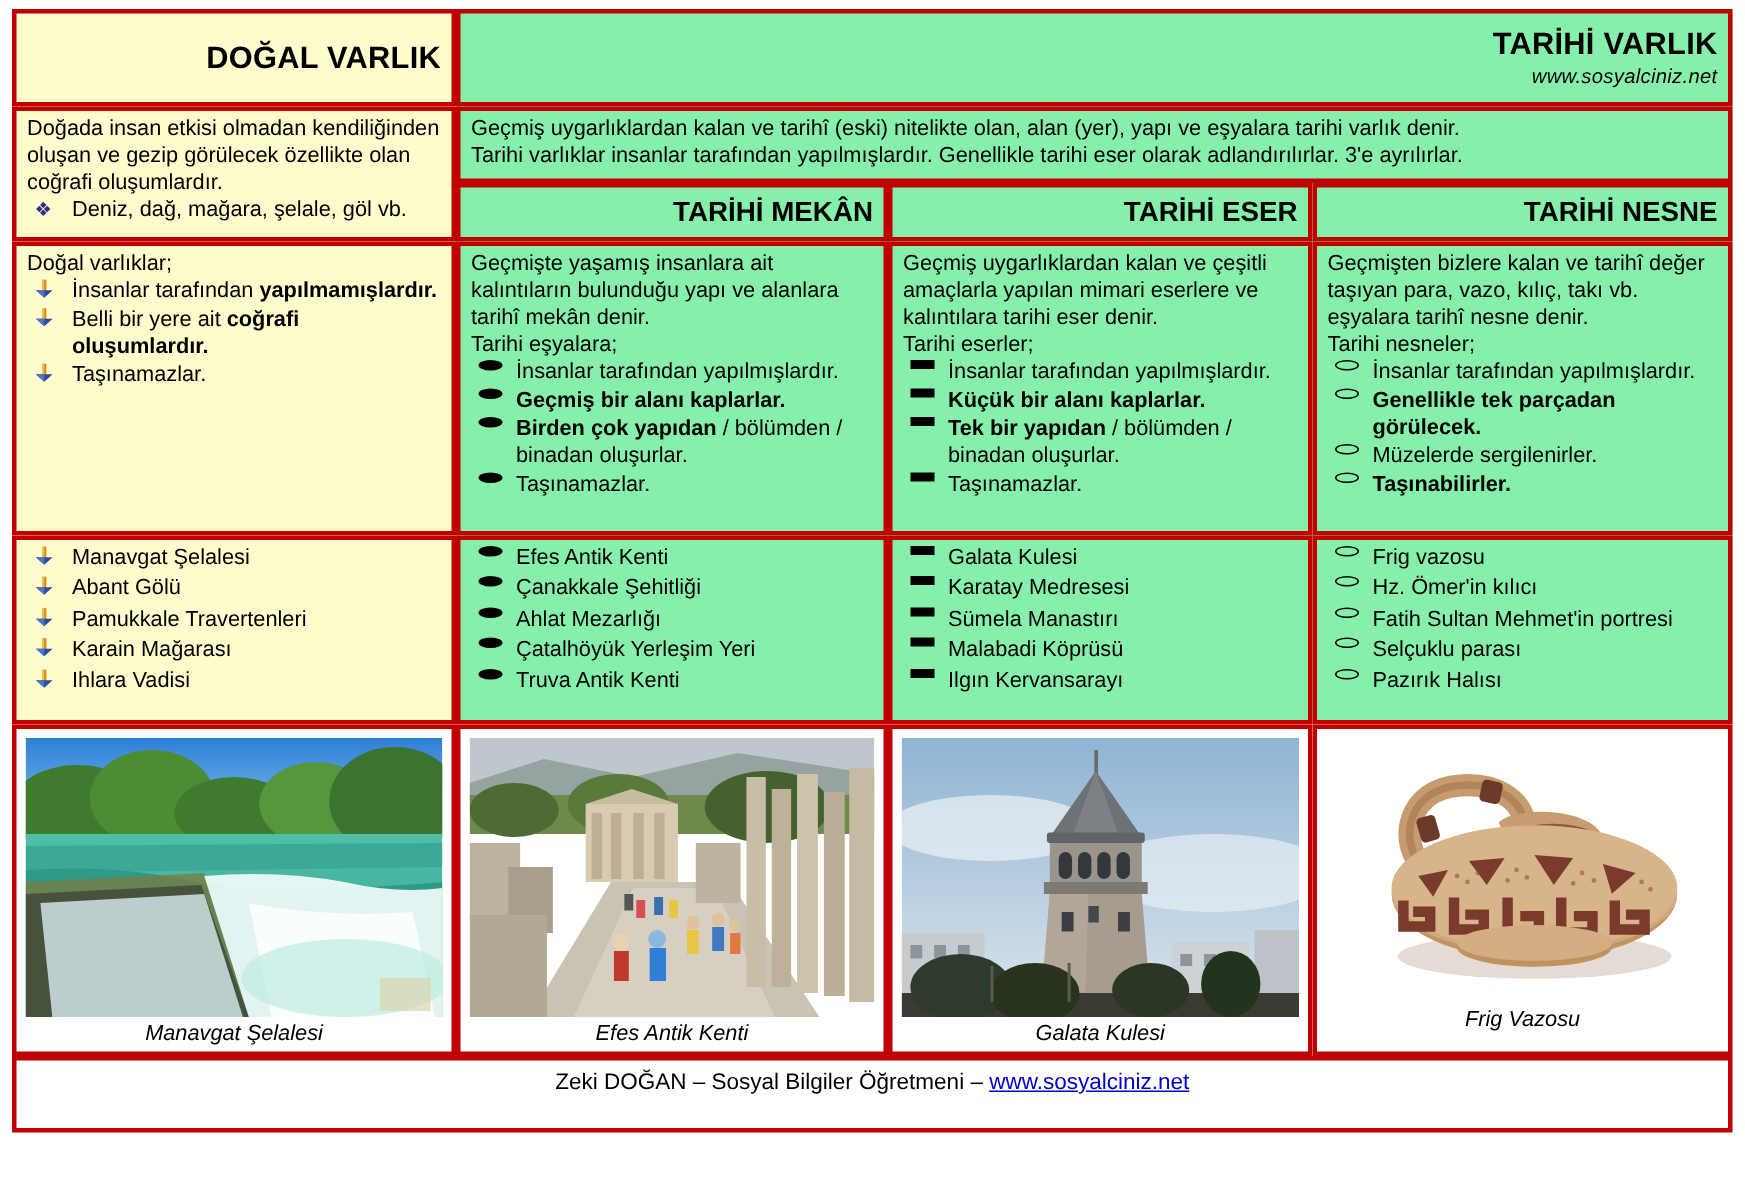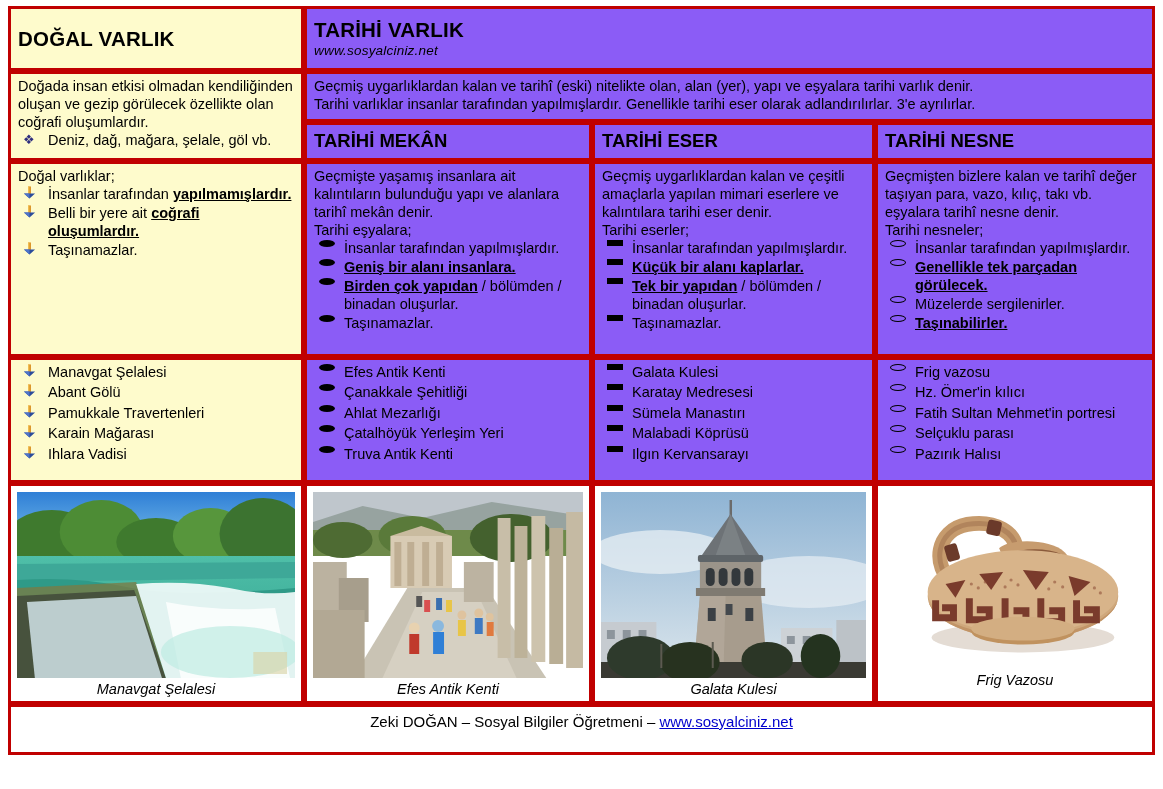--- a/index.html
+++ b/index.html
@@ -31,26 +31,26 @@
   td {
     border: 3px solid #C00000;
     vertical-align: top;
     padding: 4px 7px 5px 7px;
     font-size: 14.5px;
     line-height: 1.24;
   }
 
   
   .bg-yellow { background: #FEFBCC; }
-  .bg-blue   { background: #8b5cf6; margin-top: 41px; }
+  .bg-blue   { background: #86efac; margin-top: 41px; }
   .bg-white  { background: #FFFFFF; }
 
   
   .hdr {
-    text-align: left;
+    text-align: right;
     font-weight: bold;
     font-size: 20px;
     padding-top: 8px;
     padding-bottom: 8px;
     vertical-align: middle;
   }
   .hdr-main { font-size: 20.5px; letter-spacing: .2px; }
   .hdr-sub  { font-size: 18.5px; padding-top: 5px; padding-bottom: 5px; }
   .site-line {
     display: block;
@@ -111,21 +111,21 @@
   .b-circle {
     left: 7px;
     top: 5px;
     width: 7px; height: 7px;
     border: 1.3px solid #000;
     border-radius: 50%;
     background: transparent;
   }
   .lead { margin: 0 0 0 0; }
 
-  b, .bold { font-weight: bold; text-decoration: underline; }
+  b, .bold { font-weight: bold; }
 
   
   .examples ul.bl > li { margin-bottom: 2.5px; }
 
   
   .pic-cell {
     padding: 6px 6px 2px 6px;
     text-align: center;
     vertical-align: top;
   }
@@ -239,21 +239,21 @@
                     <path d="M1 8 L7 8 L7 13.5 Z" fill="#4E74C9"></path>
                   </svg>
                 </span><span>Taşınamazlar.</span></li>
             </ul>
       </td>
       <td class="bg-blue">
         <p class="lead">Geçmişte yaşamış insanlara ait kalıntıların bulunduğu yapı ve alanlara tarihî mekân denir.</p>
         <p class="lead">Tarihi eşyalara;</p>
         <ul class="bl">
               <li><span class="bullet b-disc"></span><span>İnsanlar tarafından yapılmışlardır.</span></li>
-              <li><span class="bullet b-disc"></span><b>Geniş bir alanı insanlara.</b></li>
+              <li><span class="bullet b-disc"></span><b>Geçmiş bir alanı kaplarlar.</b></li>
               <li><span class="bullet b-disc"></span><b>Birden çok yapıdan</b><span> / bölümden / binadan oluşurlar.</span></li>
               <li><span class="bullet b-disc"></span><span>Taşınamazlar.</span></li>
             </ul>
       </td>
       <td class="bg-blue">
         <p class="lead">Geçmiş uygarlıklardan kalan ve çeşitli amaçlarla yapılan mimari eserlere ve kalıntılara tarihi eser denir.</p>
         <p class="lead">Tarihi eserler;</p>
         <ul class="bl">
               <li><span class="bullet b-square"></span><span>İnsanlar tarafından yapılmışlardır.</span></li>
               <li><span class="bullet b-square"></span><b>Küçük bir alanı kaplarlar.</b></li>

